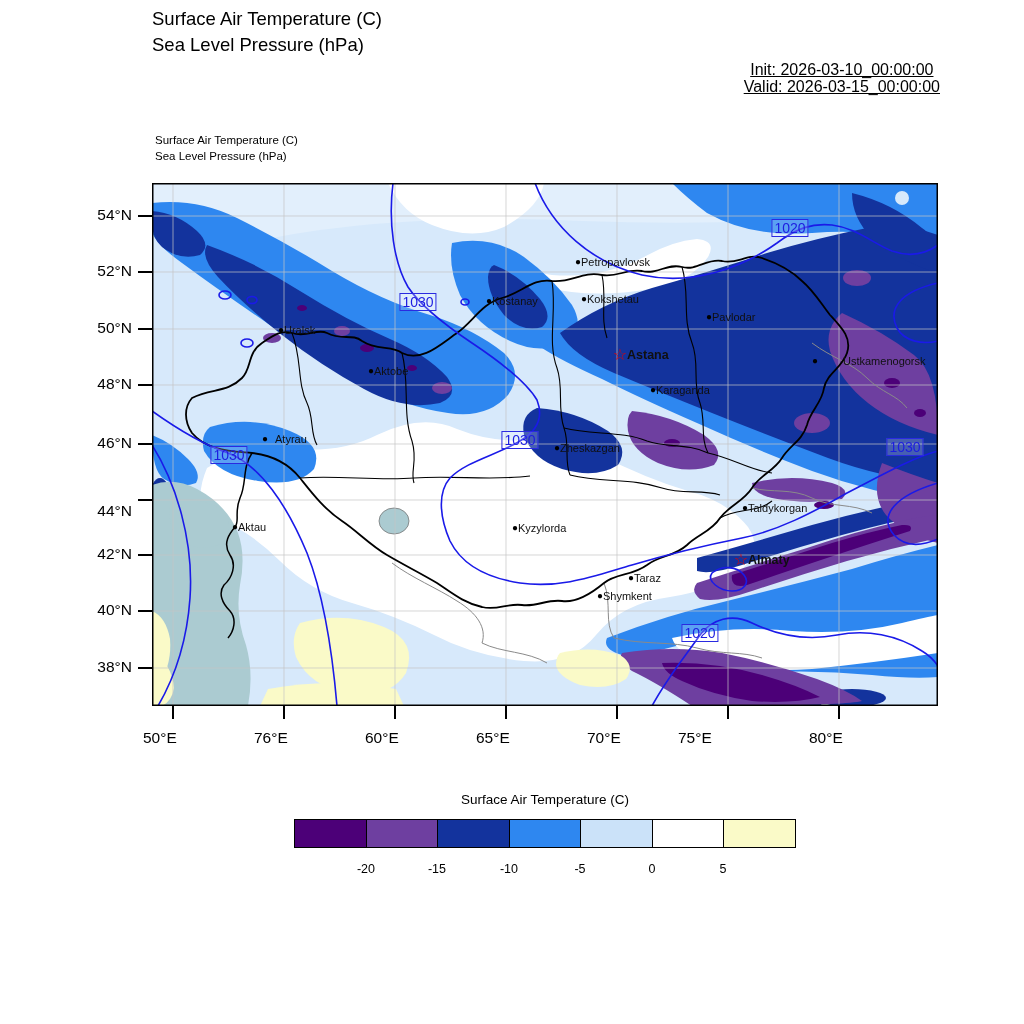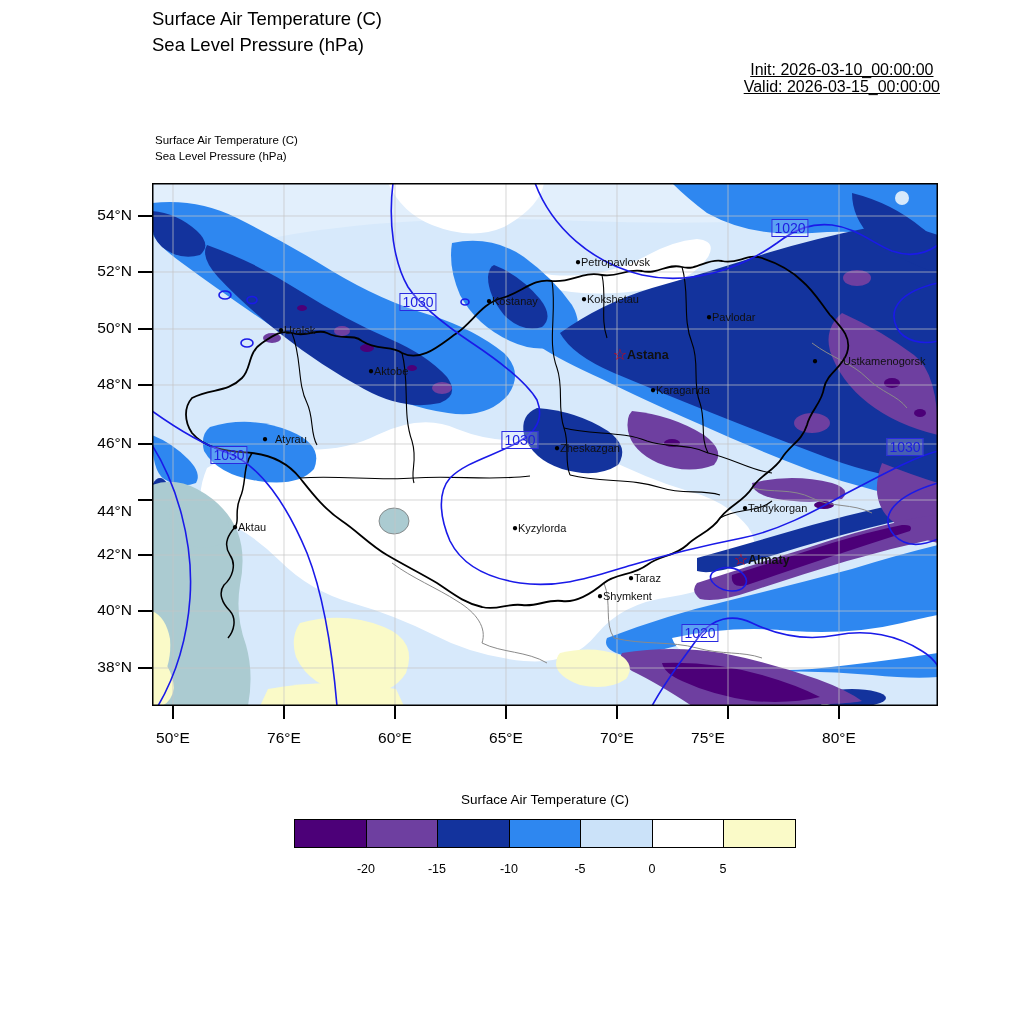--- a/index.html
+++ b/index.html
@@ -15,21 +15,21 @@
   .overlay{position:absolute;left:152px;top:183px;width:786px;height:523px;z-index:5;overflow:hidden;}
   .city{position:absolute;width:0;height:0;}
   .city .glyph{position:absolute;left:0;top:0;transform:translate(-50%,-52%);line-height:1;}
   .city .clabel{position:absolute;top:0;transform:translateY(-52%);white-space:nowrap;color:#101010;}
   .plabel{position:absolute;transform:translate(-50%,-50%);color:#1d1de0;border:1.3px solid #2a2ae0;
           background:rgba(255,255,255,0.22);font-size:14px;line-height:16px;padding:0 2px;white-space:nowrap;}
   
   .axis-layer{position:absolute;left:0;top:0;width:1024px;height:1024px;pointer-events:none;}
   .lat-label{position:absolute;left:62px;width:70px;text-align:right;font-size:15.5px;transform:translateY(-55%);}
   .lat-tick{position:absolute;left:138px;width:14px;height:2px;background:#000;transform:translateY(-50%);}
-  .lon-label{position:absolute;top:729px;width:60px;margin-left:-30px;text-align:center;font-size:15.5px;}
+  .lon-label{position:absolute;top:729px;width:60px;margin-left:-30px;font-size:15.5px;}
   .lon-tick{position:absolute;top:706px;height:13px;width:2px;background:#000;transform:translateX(-50%);}
   
   .cbar-title{position:absolute;left:295px;top:792px;width:500px;text-align:center;font-size:13.5px;}
   .cbar{position:absolute;left:294px;top:819px;width:502px;height:29px;display:flex;border:1px solid #000;box-sizing:border-box;}
   .cbar .seg{flex:1;border-right:1px solid #000;}
   .cbar .seg:last-child{border-right:none;}
   .cbar-tick{position:absolute;top:862px;width:50px;margin-left:-25px;text-align:center;font-size:12.5px;}
 </style>
 </head>
 <body>

